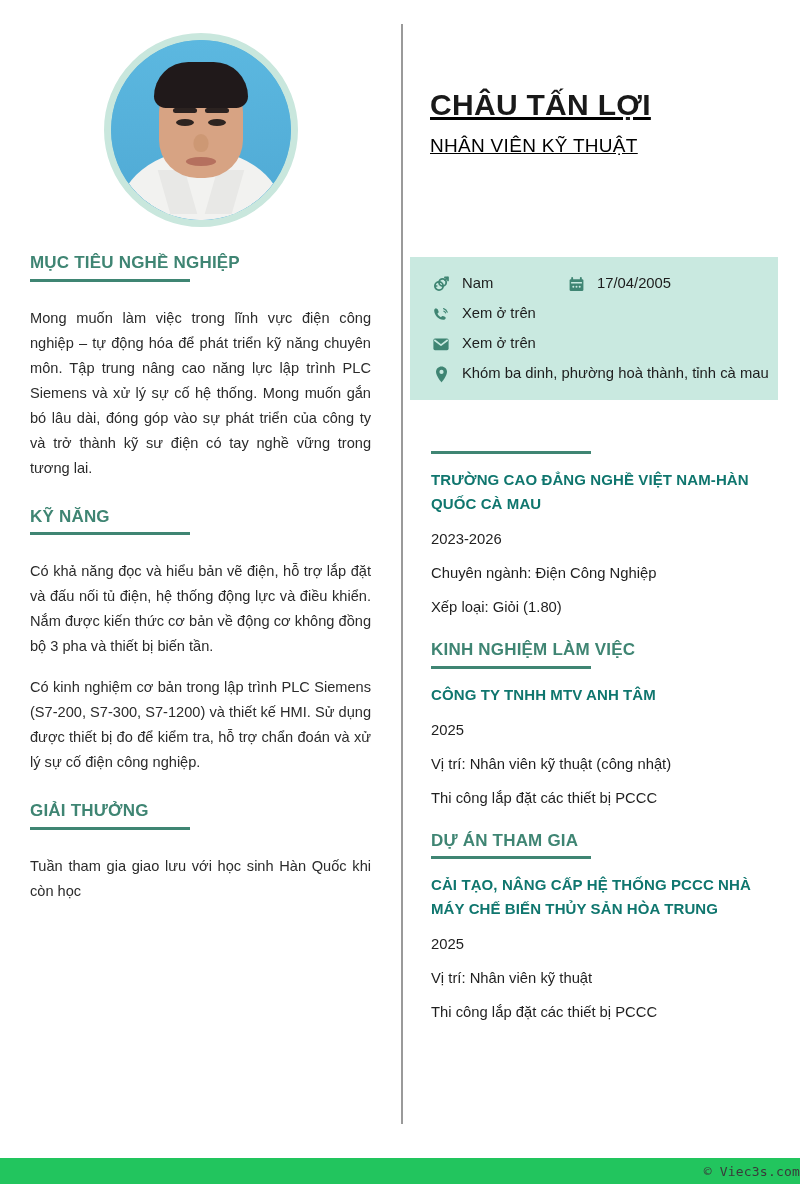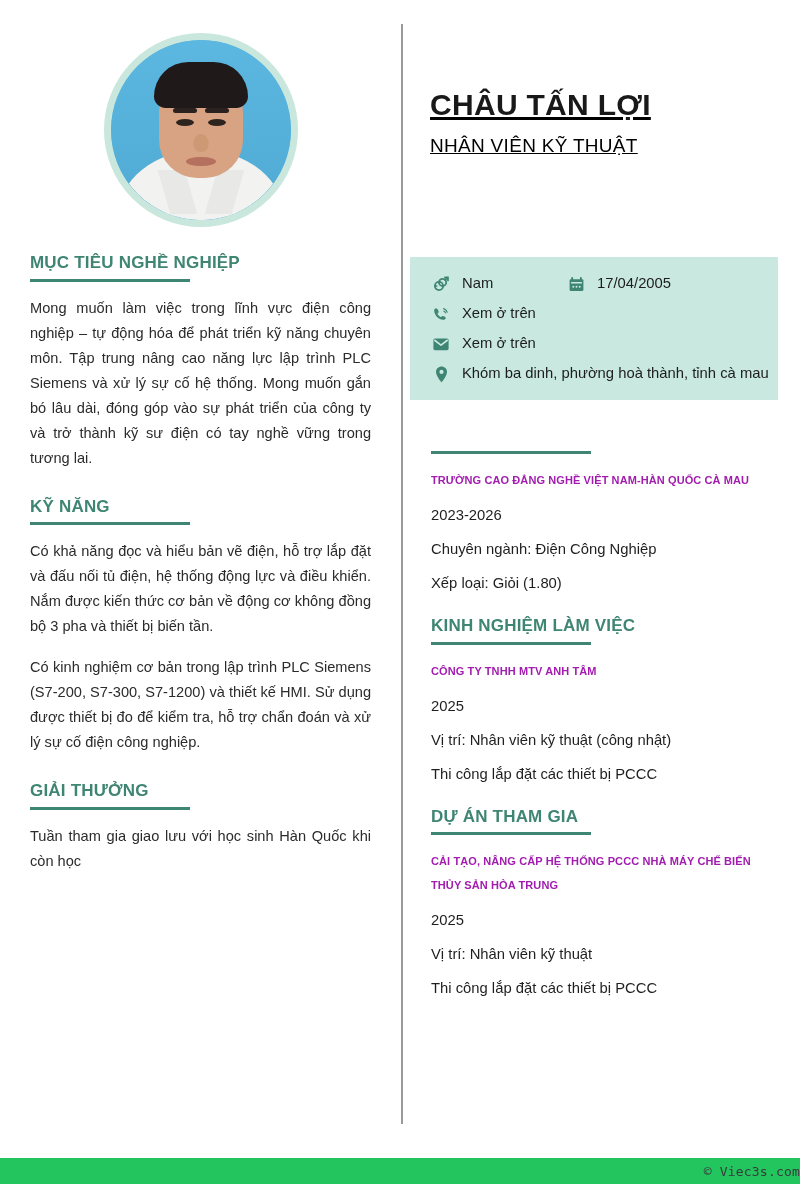--- a/index.html
+++ b/index.html
@@ -144,21 +144,21 @@
     letter-spacing: .2px;
     line-height: 1.15;
     text-transform: uppercase;
   }
   .sec-rule {
     width: 160px;
     height: 3px;
     background: #3f8573;
     margin-top: 6px;
   }
-  .sec-body { margin-top: 14px; }
+  .sec-body { margin-top: 24px; }
 
   .body-text {
     color: #2b2b2b;
     font-size: 14.6px;
     line-height: 25px;
     text-align: justify;
   }
   .body-text + .body-text { margin-top: 16px; }
 
   
@@ -222,23 +222,23 @@
 
   
   .r-sections {
     position: absolute;
     left: 30px;
     top: 445px;
     width: 345px;
   }
   .r-sec + .r-sec { margin-top: 22px; }
   .entry-title {
-    font-size: 11px;
+    font-size: 15px;
     font-weight: 700;
-    color: #a21caf;
+    color: #0f766e;
     line-height: 24px;
     letter-spacing: .1px;
     text-transform: uppercase;
     margin-top: 14px;
   }
   .entry-line {
     font-size: 14.8px;
     color: #1f1f1f;
     line-height: 21px;
     margin-top: 13px;

